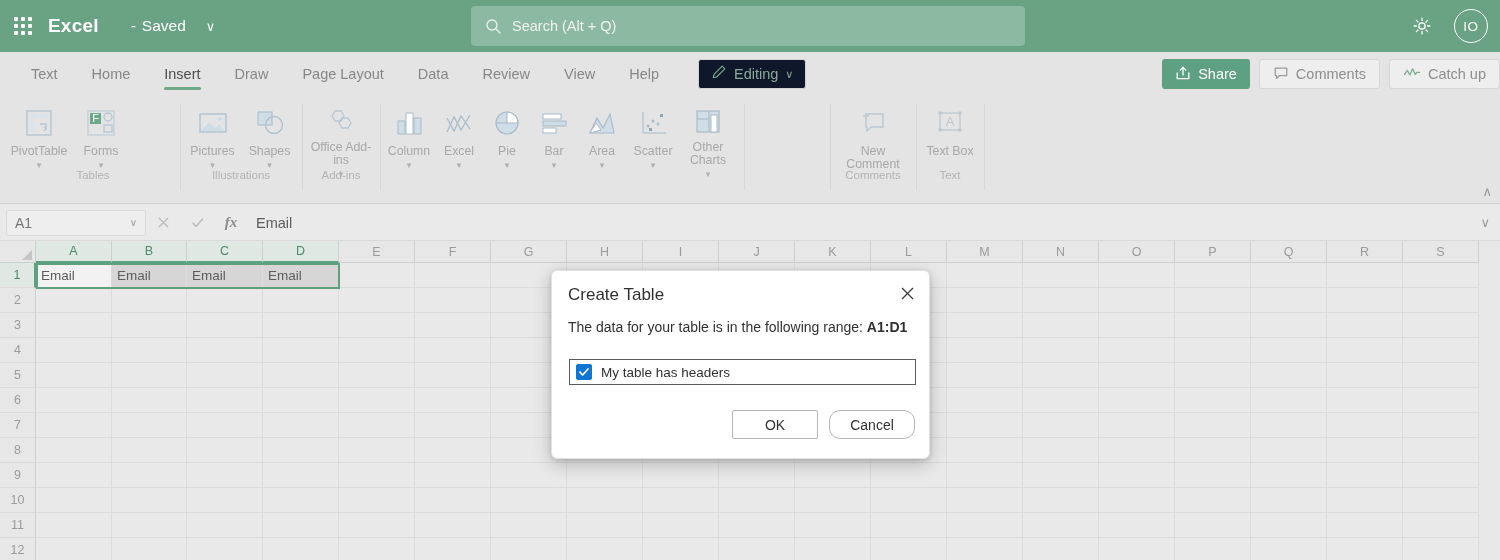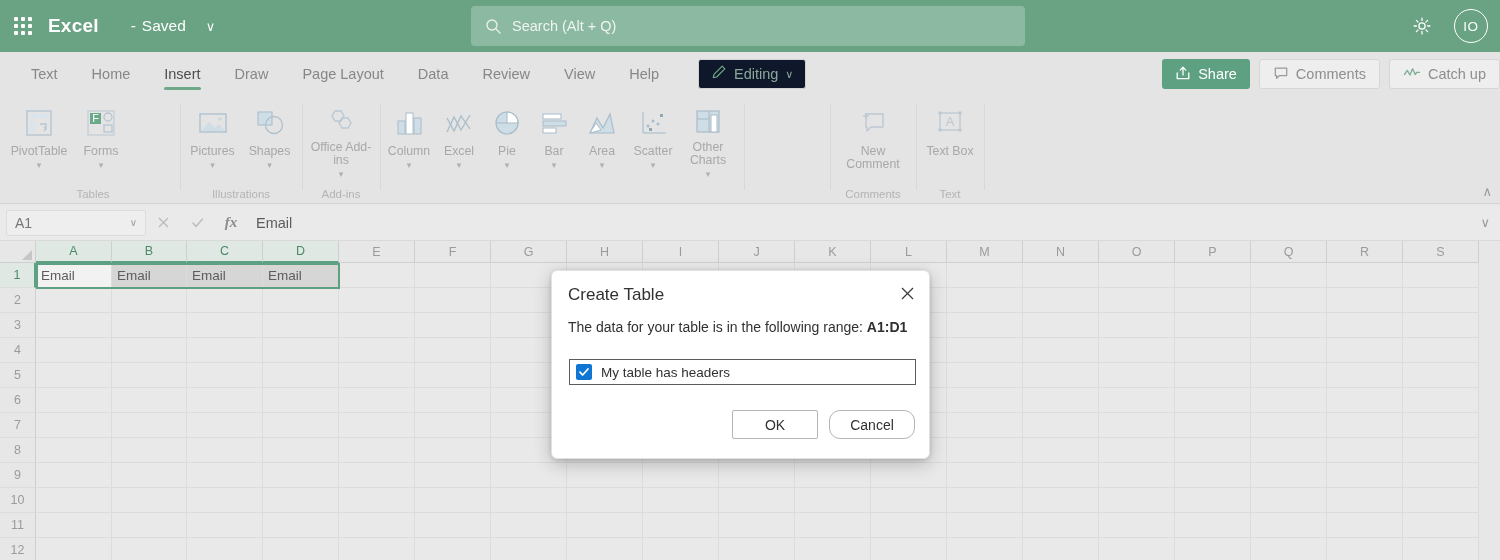--- a/index.html
+++ b/index.html
@@ -98,21 +98,21 @@
   .ritem {
     width: 62px; display: flex; flex-direction: column; align-items: center;
     padding-top: 6px; cursor: pointer;
   }
   .ritem .glyph { height: 42px; display: flex; align-items: center; justify-content: center; }
   .ritem .lbl {
     font-size: 12.3px; color: #a8a8a8; text-align: center; line-height: 13px; margin-top: 1px;
   }
   .ritem .dd { font-size: 9px; color: #b0b0b0; line-height: 12px; margin-top: 1px; }
   .grp-label {
-    position: absolute; bottom: 4px; width: 100%; text-align: center;
+    position: absolute; bottom: 23px; width: 100%; text-align: center;
     font-size: 11.5px; color: #b4b4b4;
   }
   .vsep { position: absolute; top: 8px; width: 1px; height: 86px; background: #d8d8d8; }
   .ribbon-collapse {
     position: absolute; right: 8px; bottom: 4px; font-size: 13px; color: #9a9a9a; cursor: pointer;
   }
 
   
   .fbar {
     position: absolute; left: 0; top: 205px; width: 1500px; height: 36px;

